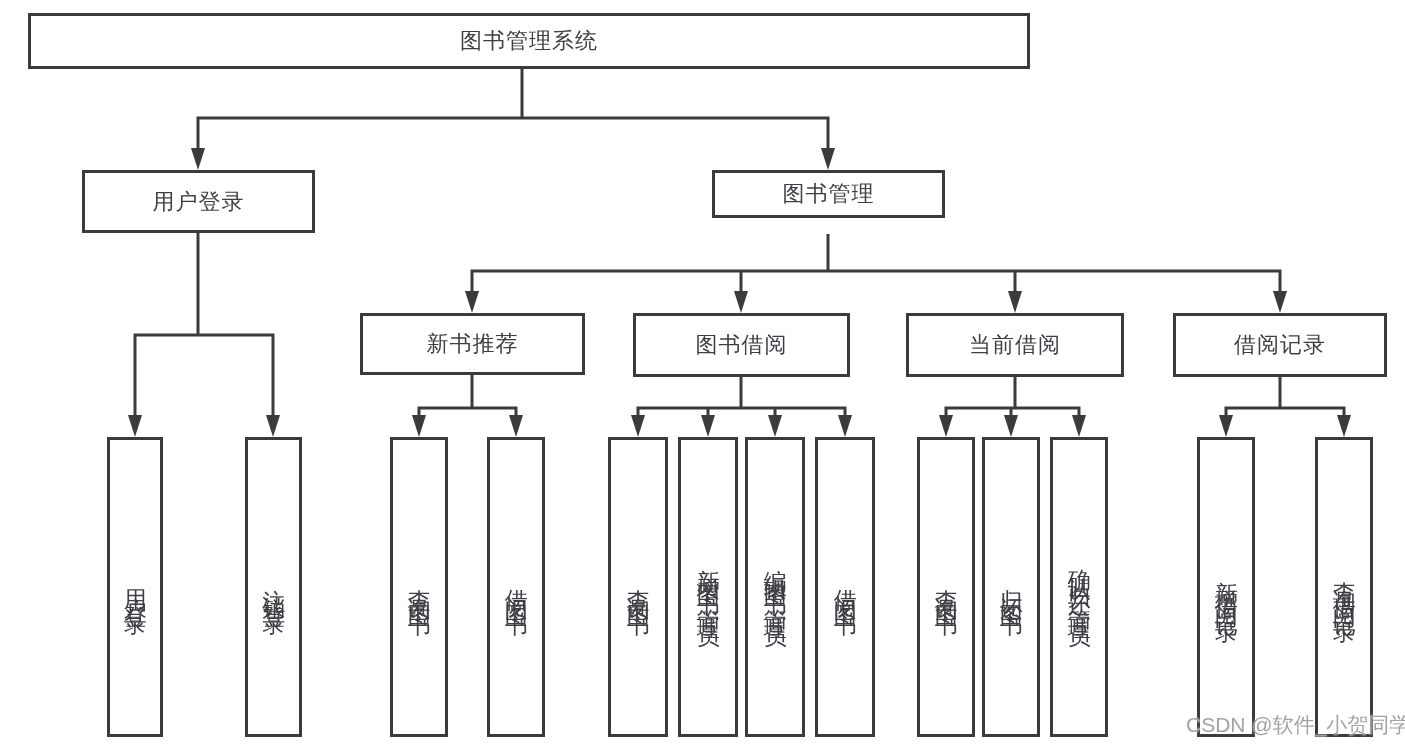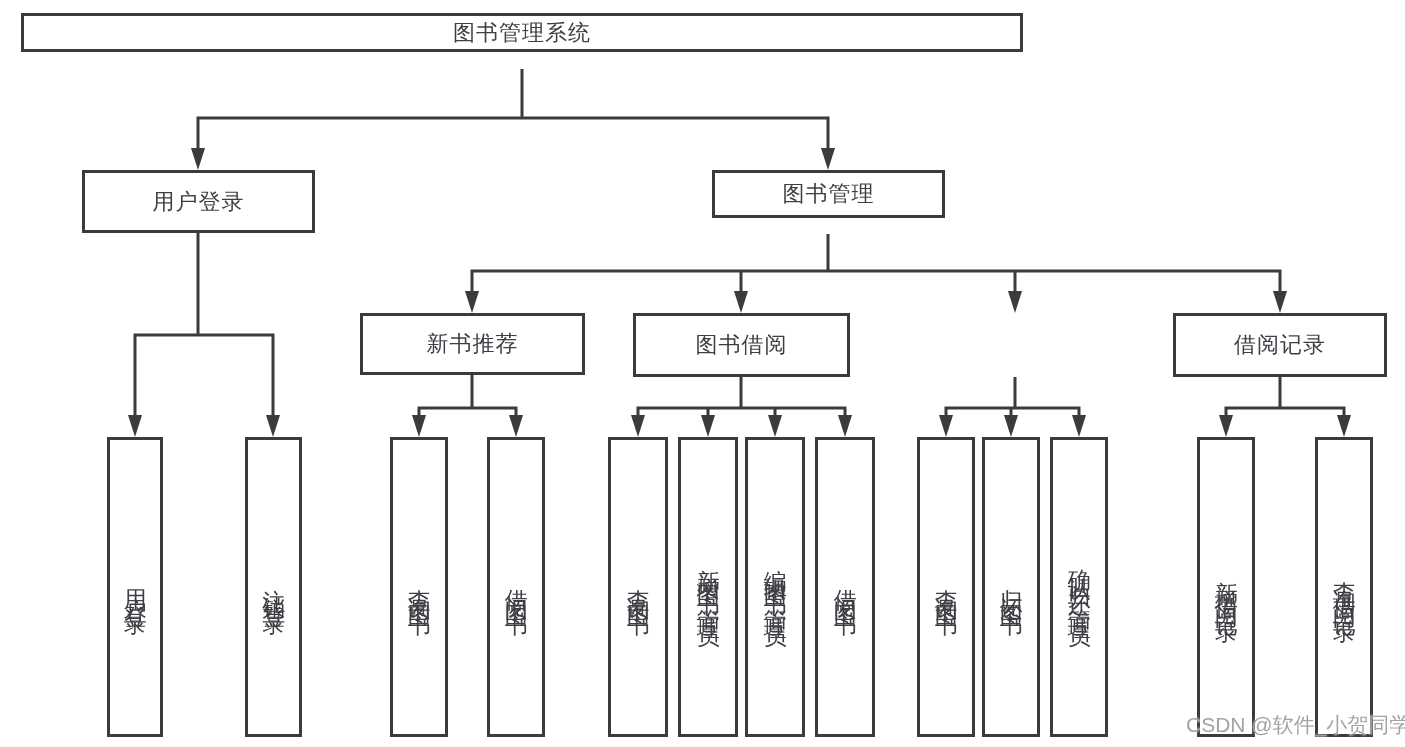--- a/index.html
+++ b/index.html
@@ -74,36 +74,39 @@
       <polygon points="768,415 782,415 775,437"></polygon>
       <polygon points="838,415 852,415 845,437"></polygon>
       <polygon points="939,415 953,415 946,437"></polygon>
       <polygon points="1004,415 1018,415 1011,437"></polygon>
       <polygon points="1072,415 1086,415 1079,437"></polygon>
       <polygon points="1219,415 1233,415 1226,437"></polygon>
       <polygon points="1337,415 1351,415 1344,437"></polygon>
     </g>
   </svg>
 
-  <div class="node h" style="left:21px;top:13px;width:1002px;height:39px">
+  <div class="node h" style="left:28px;top:13px;width:1002px;height:56px">
     <span class="label">图书管理系统</span>
   </div>
 
   <div class="node h" style="left:82px;top:170px;width:233px;height:63px">
     <span class="label">用户登录</span>
   </div>
   <div class="node h" style="left:712px;top:170px;width:233px;height:48px">
     <span class="label">图书管理</span>
   </div>
 
   <div class="node h" style="left:360px;top:313px;width:225px;height:62px">
     <span class="label">新书推荐</span>
   </div>
   <div class="node h" style="left:633px;top:313px;width:217px;height:64px">
     <span class="label">图书借阅</span>
+  </div>
+  <div class="node h" style="left:906px;top:313px;width:218px;height:64px">
+    <span class="label">当前借阅</span>
   </div>
   <div class="node h" style="left:1173px;top:313px;width:214px;height:64px">
     <span class="label">借阅记录</span>
   </div>
 
   <div class="node v" style="left:107px;top:437px;width:56px;height:300px">
     <span class="label">用户登录</span>
   </div>
   <div class="node v" style="left:245px;top:437px;width:57px;height:300px">
     <span class="label">注销登录</span>

